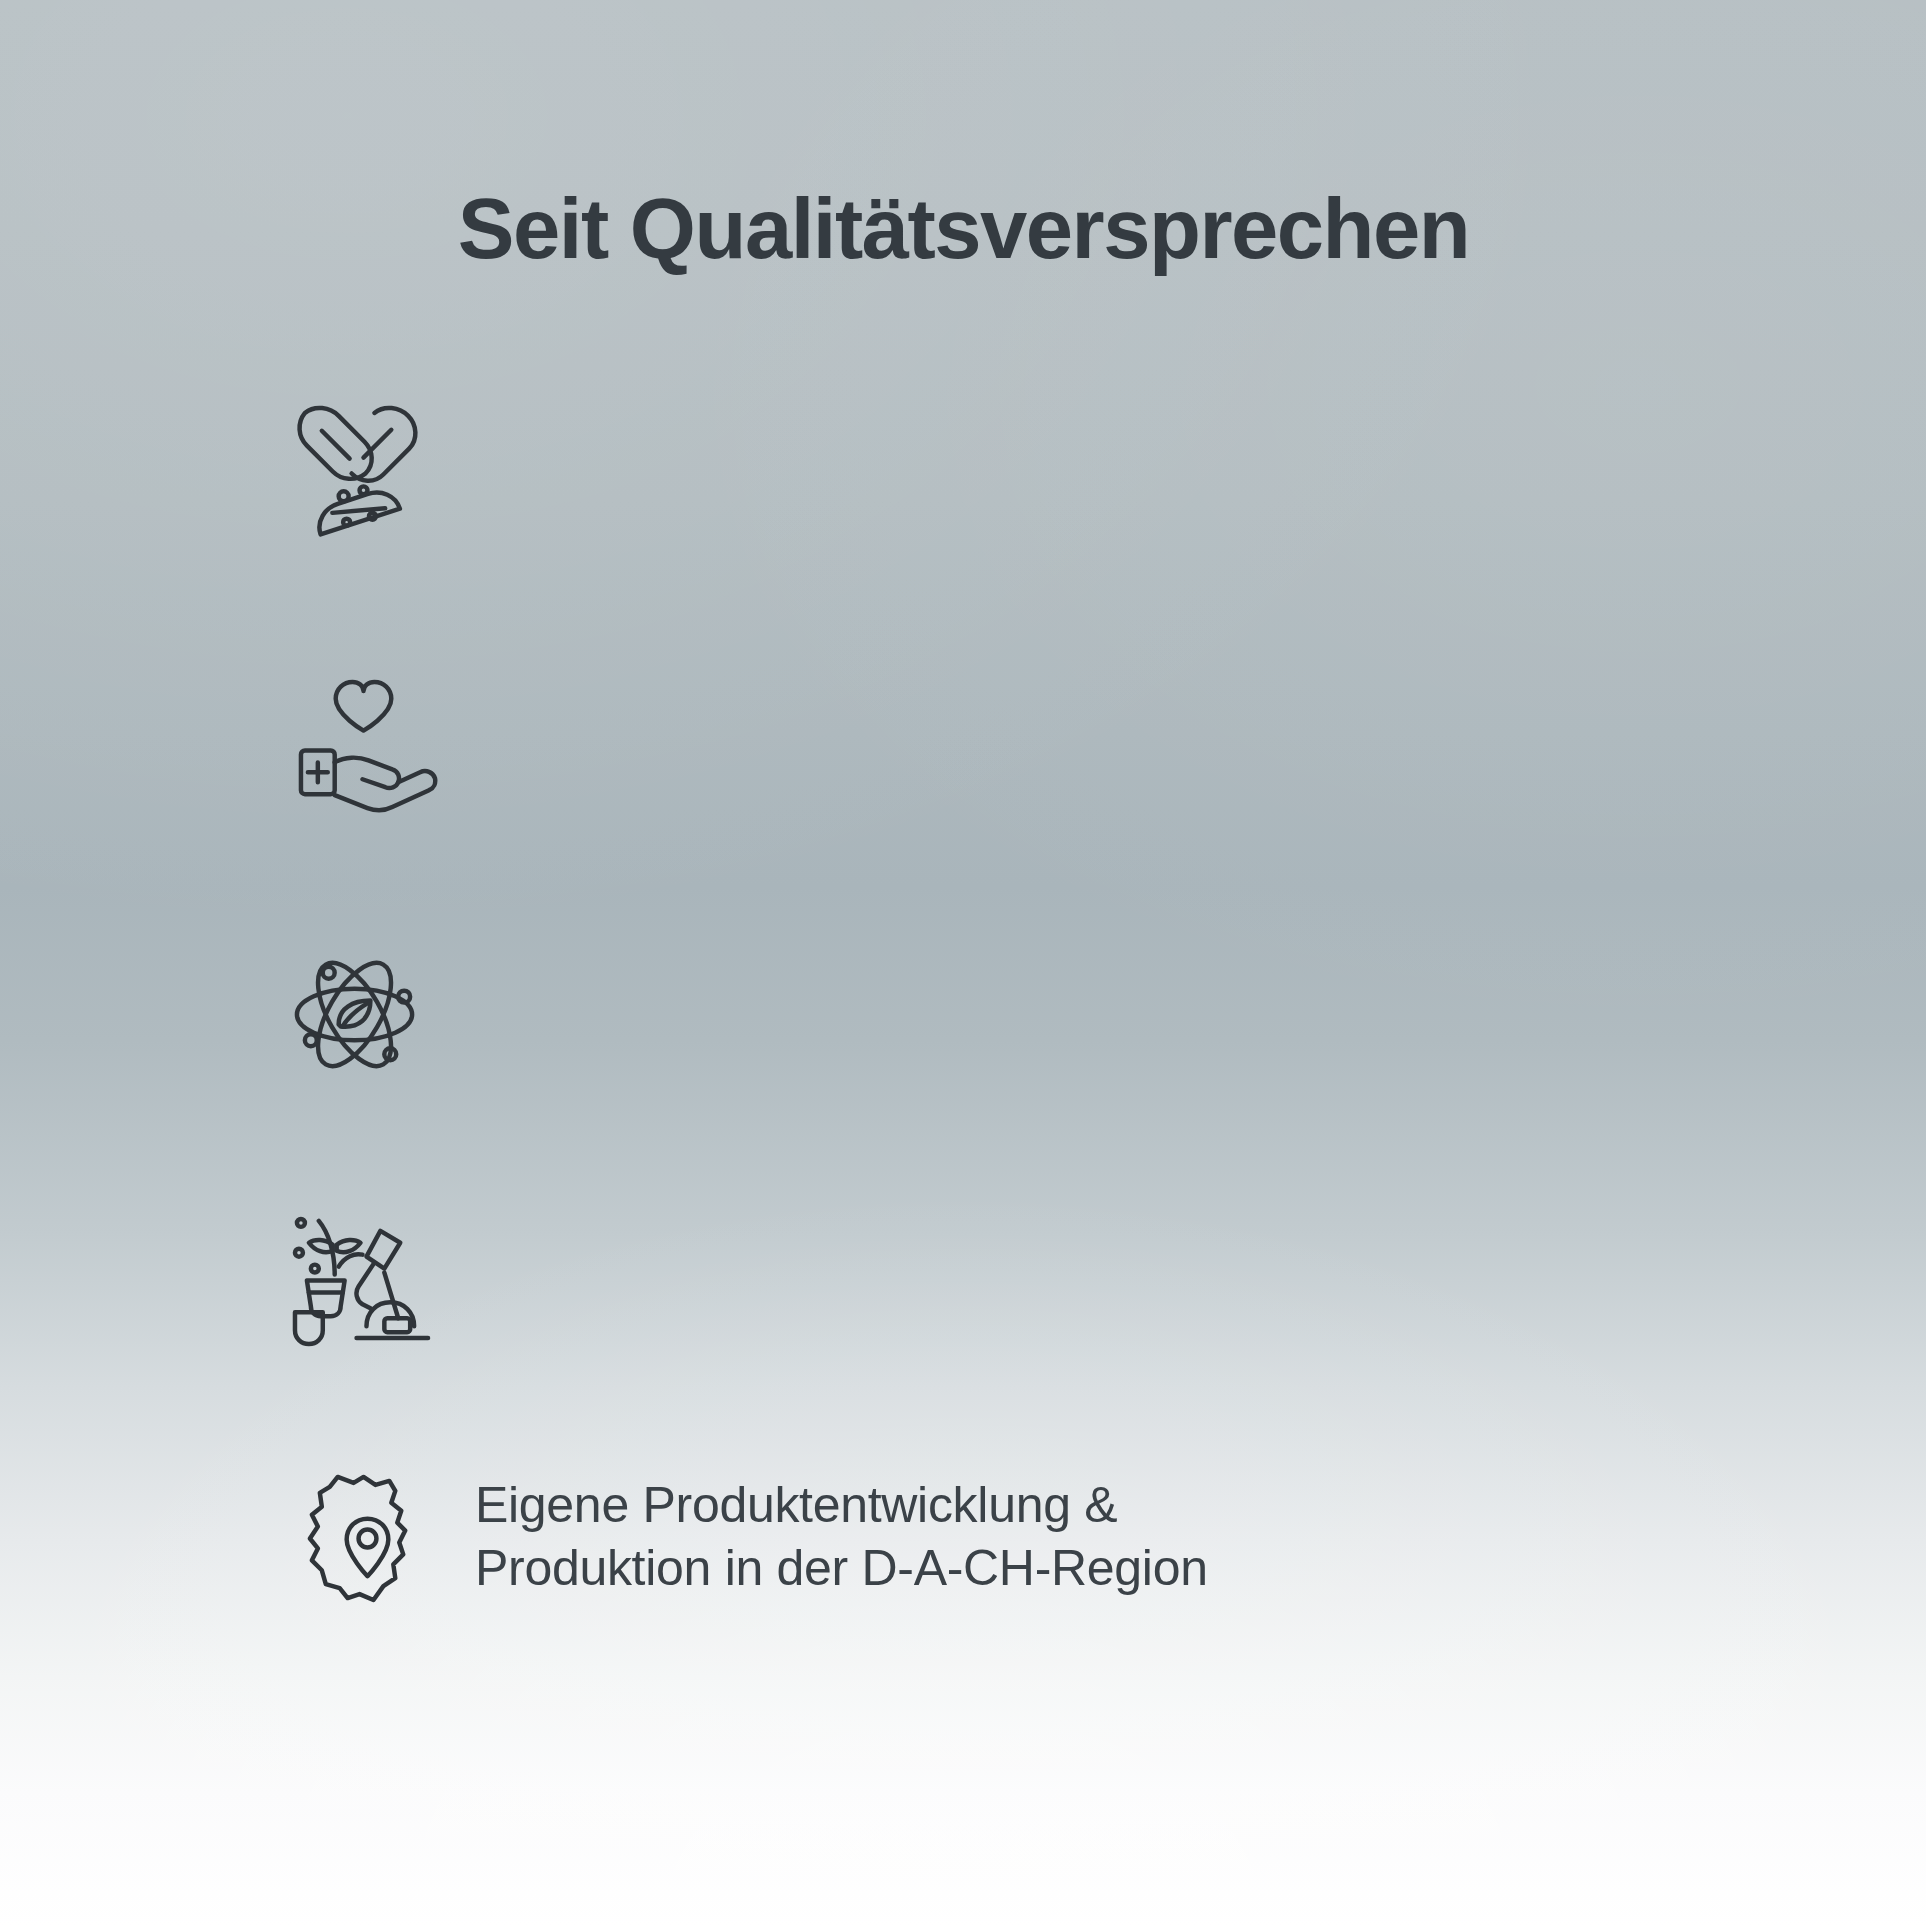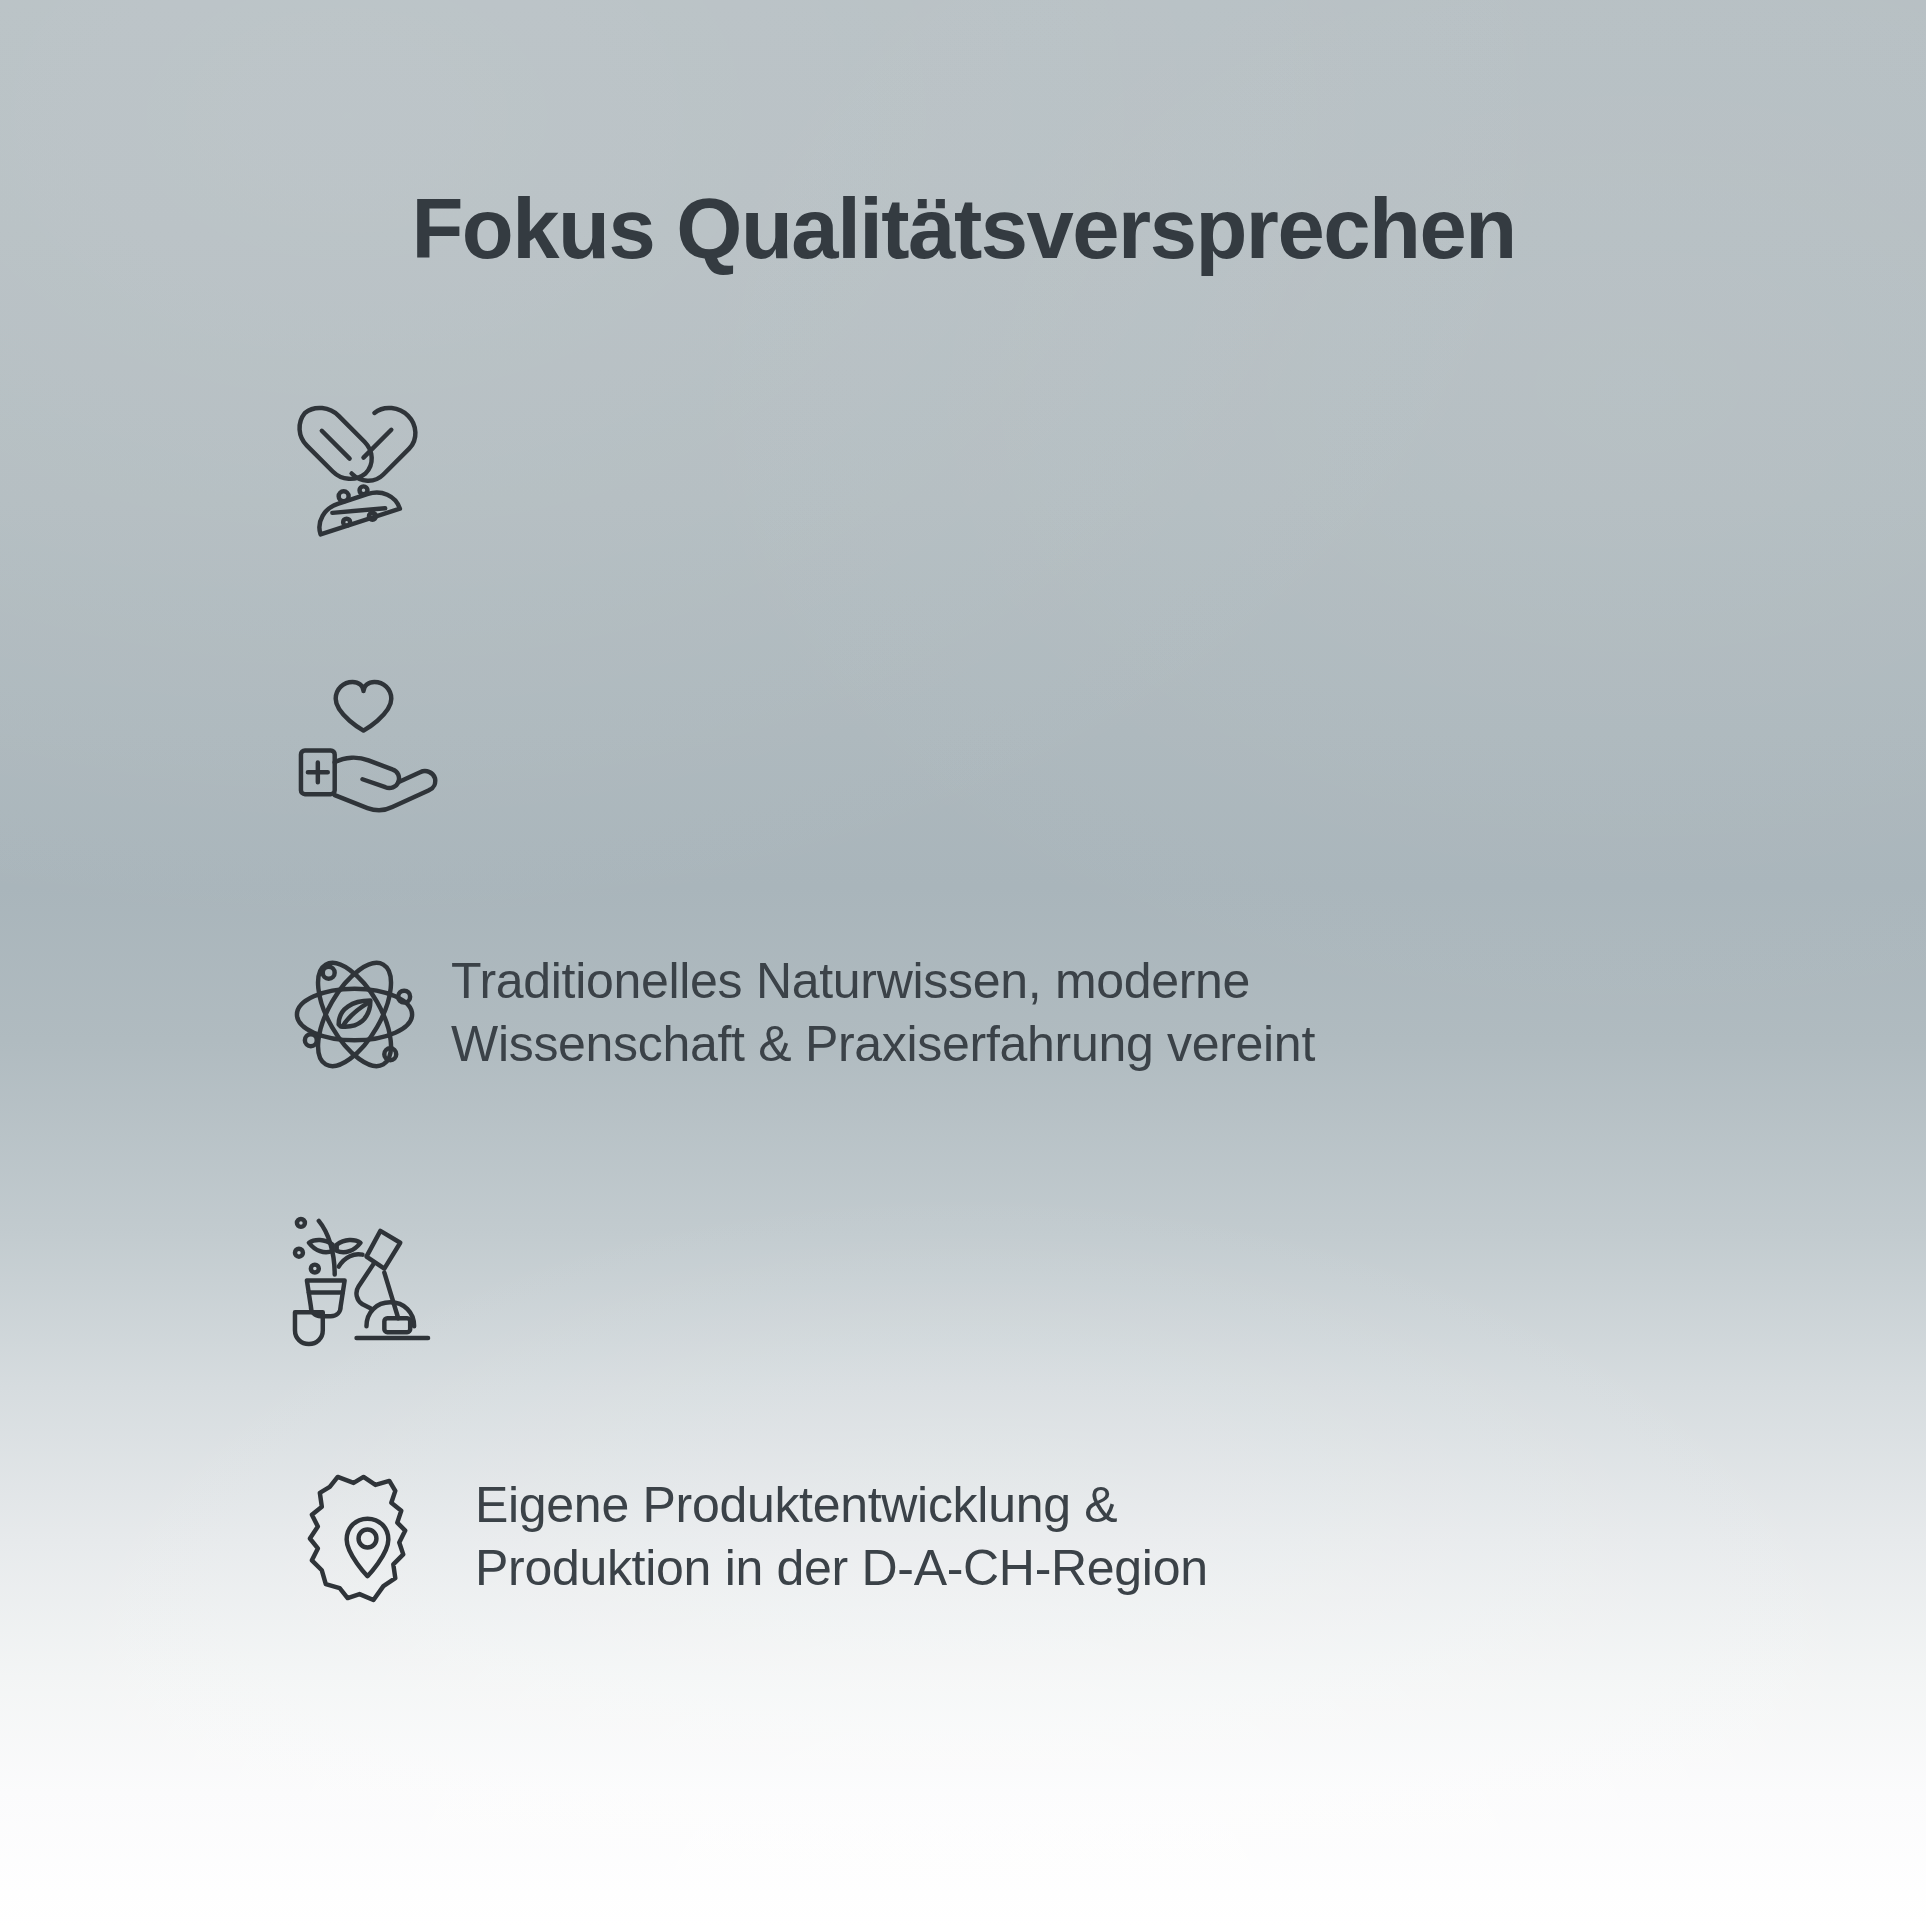--- a/index.html
+++ b/index.html
@@ -101,21 +101,21 @@
   .item.row-3 .icon-wrap { margin-left: -6px; }
   .item.row-5 .icon-wrap { margin-left: 4px; }
   .item.row-5 .item-text { padding-left: 14px; }
 </style>
 </head>
 <body>
 
 <div class="page">
   <div class="content">
 
-    <h1 class="headline">Fokus Qualitätsversprechen</h1>
+    <h1 class="headline">Seit Qualitätsversprechen</h1>
 
     <div class="list">
 
       <div class="item row-1">
         <div class="icon-wrap">
           <svg width="149" height="139" viewBox="0 0 150 140" fill="none" stroke="#2f3439" stroke-width="4.5" stroke-linecap="round" stroke-linejoin="round">
             <path d="M16 12 L16 12 C8 22 9 36 18 45 L44 71 C53 80 67 81 77 73 C86 64 85 50 76 41 L50 15 C41 6 26 4 16 12 Z"></path>
             <path d="M33 30 L61 58"></path>
             <path d="M86 12 C96 4 111 6 120 15 L120 15 C129 24 130 39 121 48 L95 74 C86 83 72 82 63 73"></path>
             <path d="M103 29 L75 57"></path>
@@ -148,22 +148,20 @@
             <ellipse cx="72" cy="70" rx="58" ry="26" transform="rotate(60 72 70)"></ellipse>
             <ellipse cx="72" cy="70" rx="58" ry="26" transform="rotate(120 72 70)"></ellipse>
             <circle cx="46" cy="28" r="6"></circle>
             <circle cx="122" cy="52" r="6"></circle>
             <circle cx="28" cy="96" r="6"></circle>
             <circle cx="108" cy="110" r="6"></circle>
             <path d="M56 80 C56 64 70 56 88 56 C88 74 76 84 58 82 Z"></path>
             <path d="M86 58 C76 64 66 72 60 82"></path>
           </svg>
         </div>
-        <div class="item-text">Traditionelles Naturwissen, moderne
-Wissenschaft &amp; Praxiserfahrung vereint</div>
       </div>
 
       <div class="item row-4">
         <div class="icon-wrap">
           <svg width="149" height="144" viewBox="0 0 150 145" fill="none" stroke="#2f3439" stroke-width="4.5" stroke-linecap="round" stroke-linejoin="round">
             <circle cx="12" cy="14" r="4"></circle>
             <circle cx="10" cy="44" r="4"></circle>
             <circle cx="26" cy="60" r="4"></circle>
             <path d="M46 66 C46 44 40 24 30 12"></path>
             <path d="M44 36 C36 30 26 30 20 34 C26 42 36 46 44 42 Z"></path>

